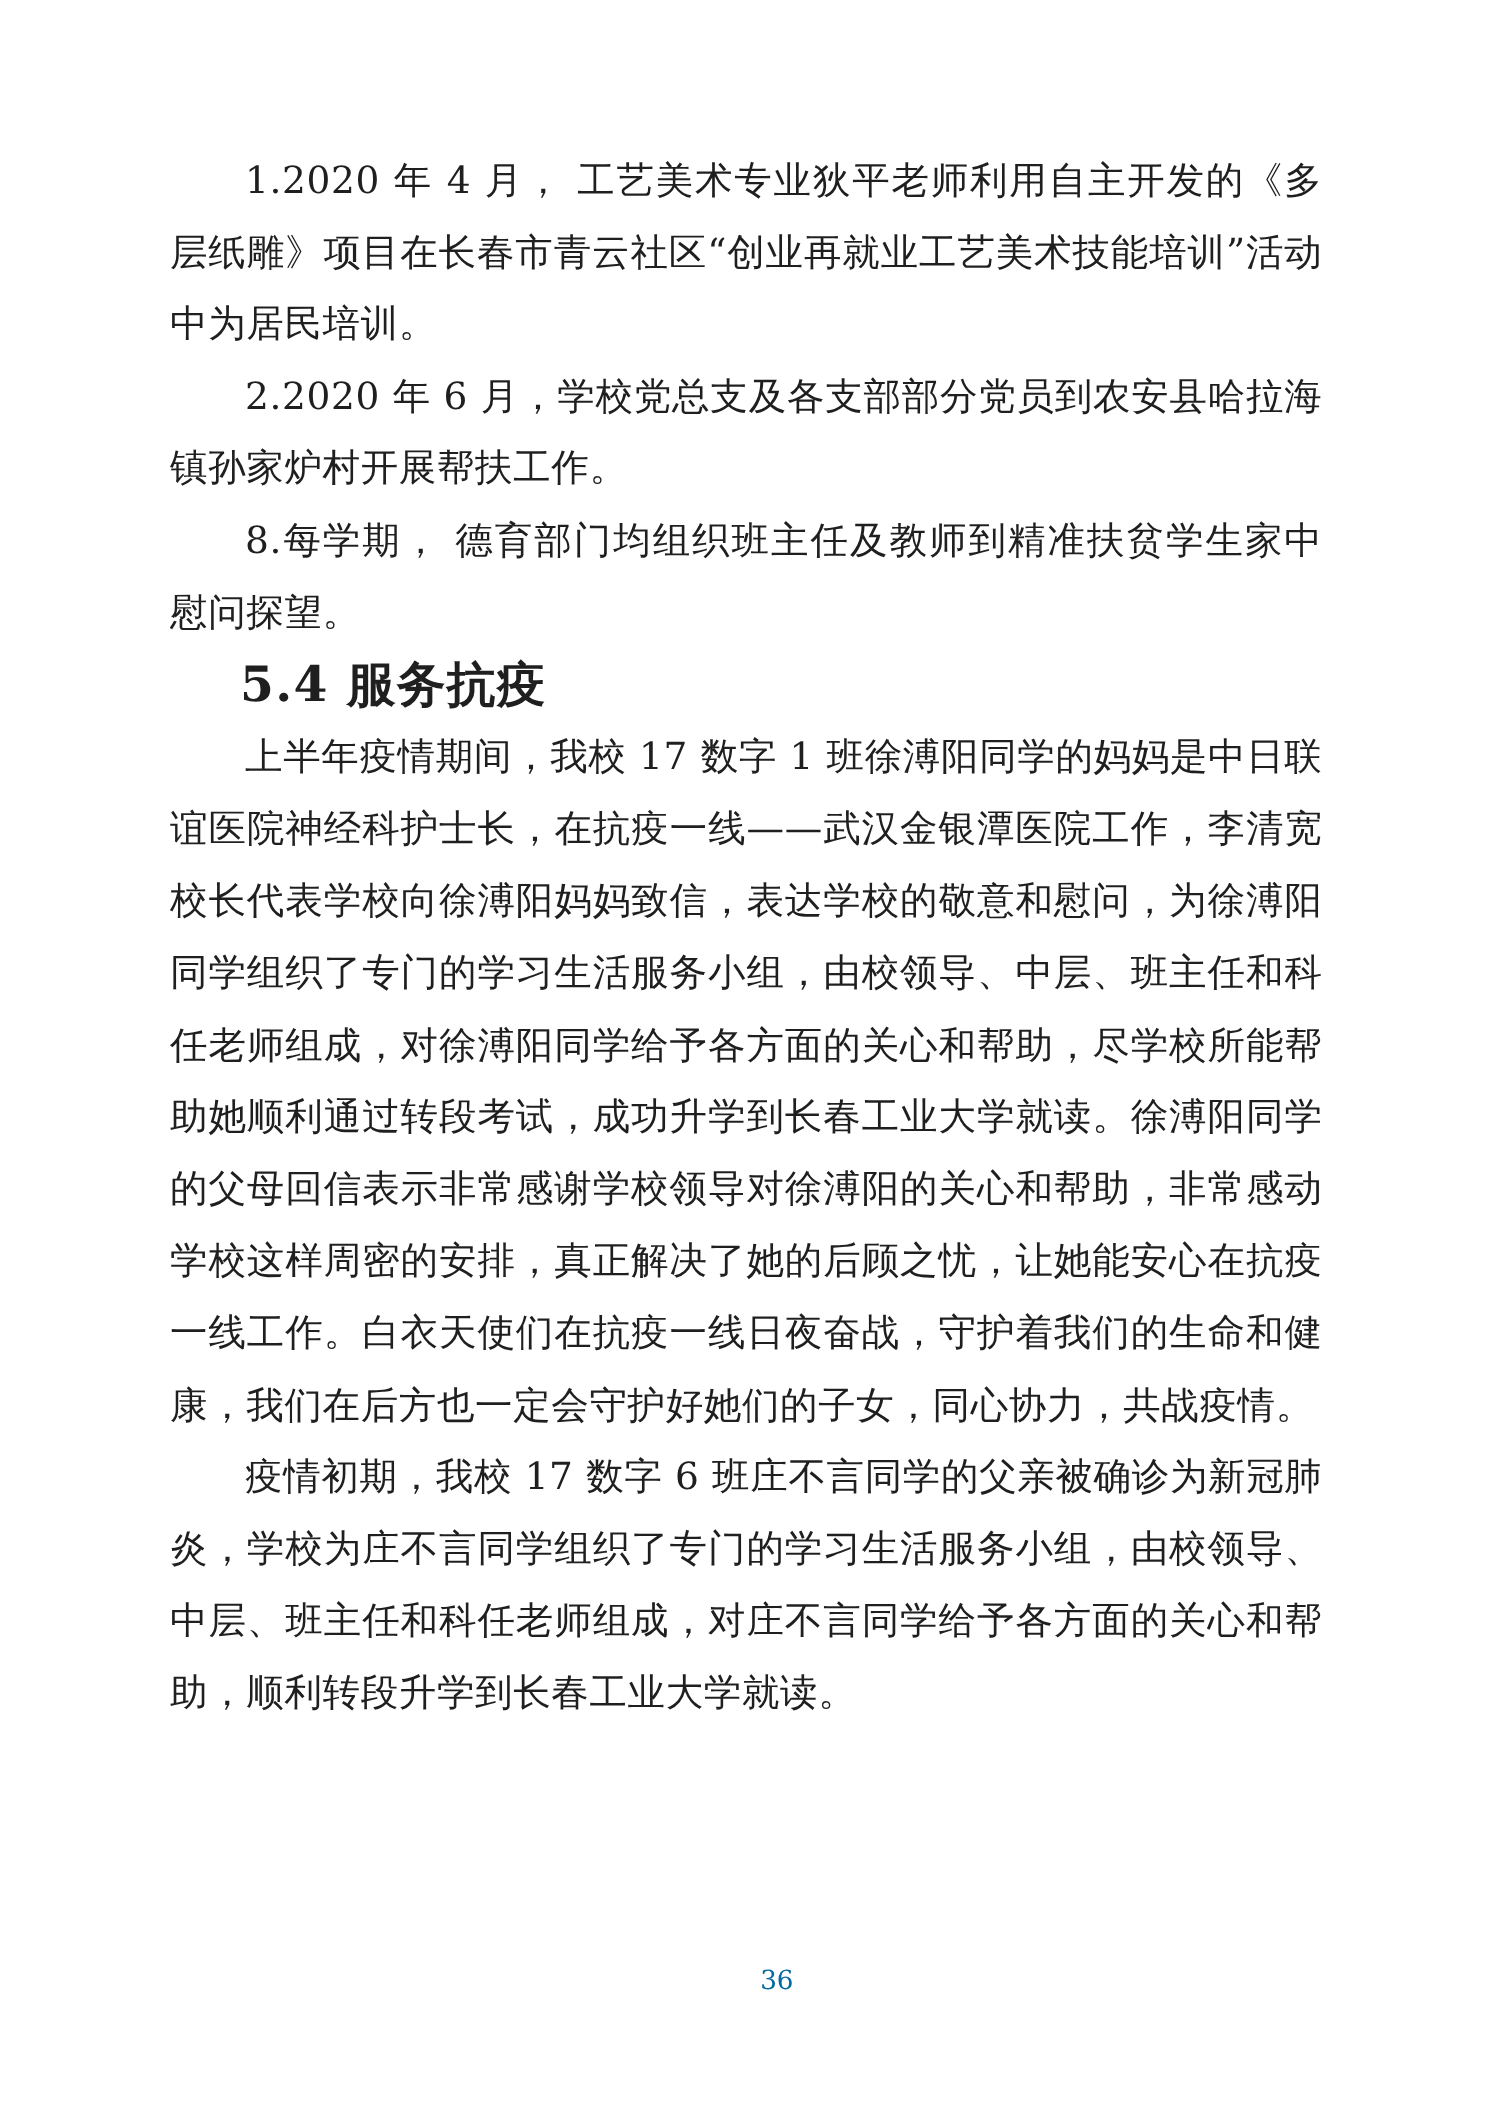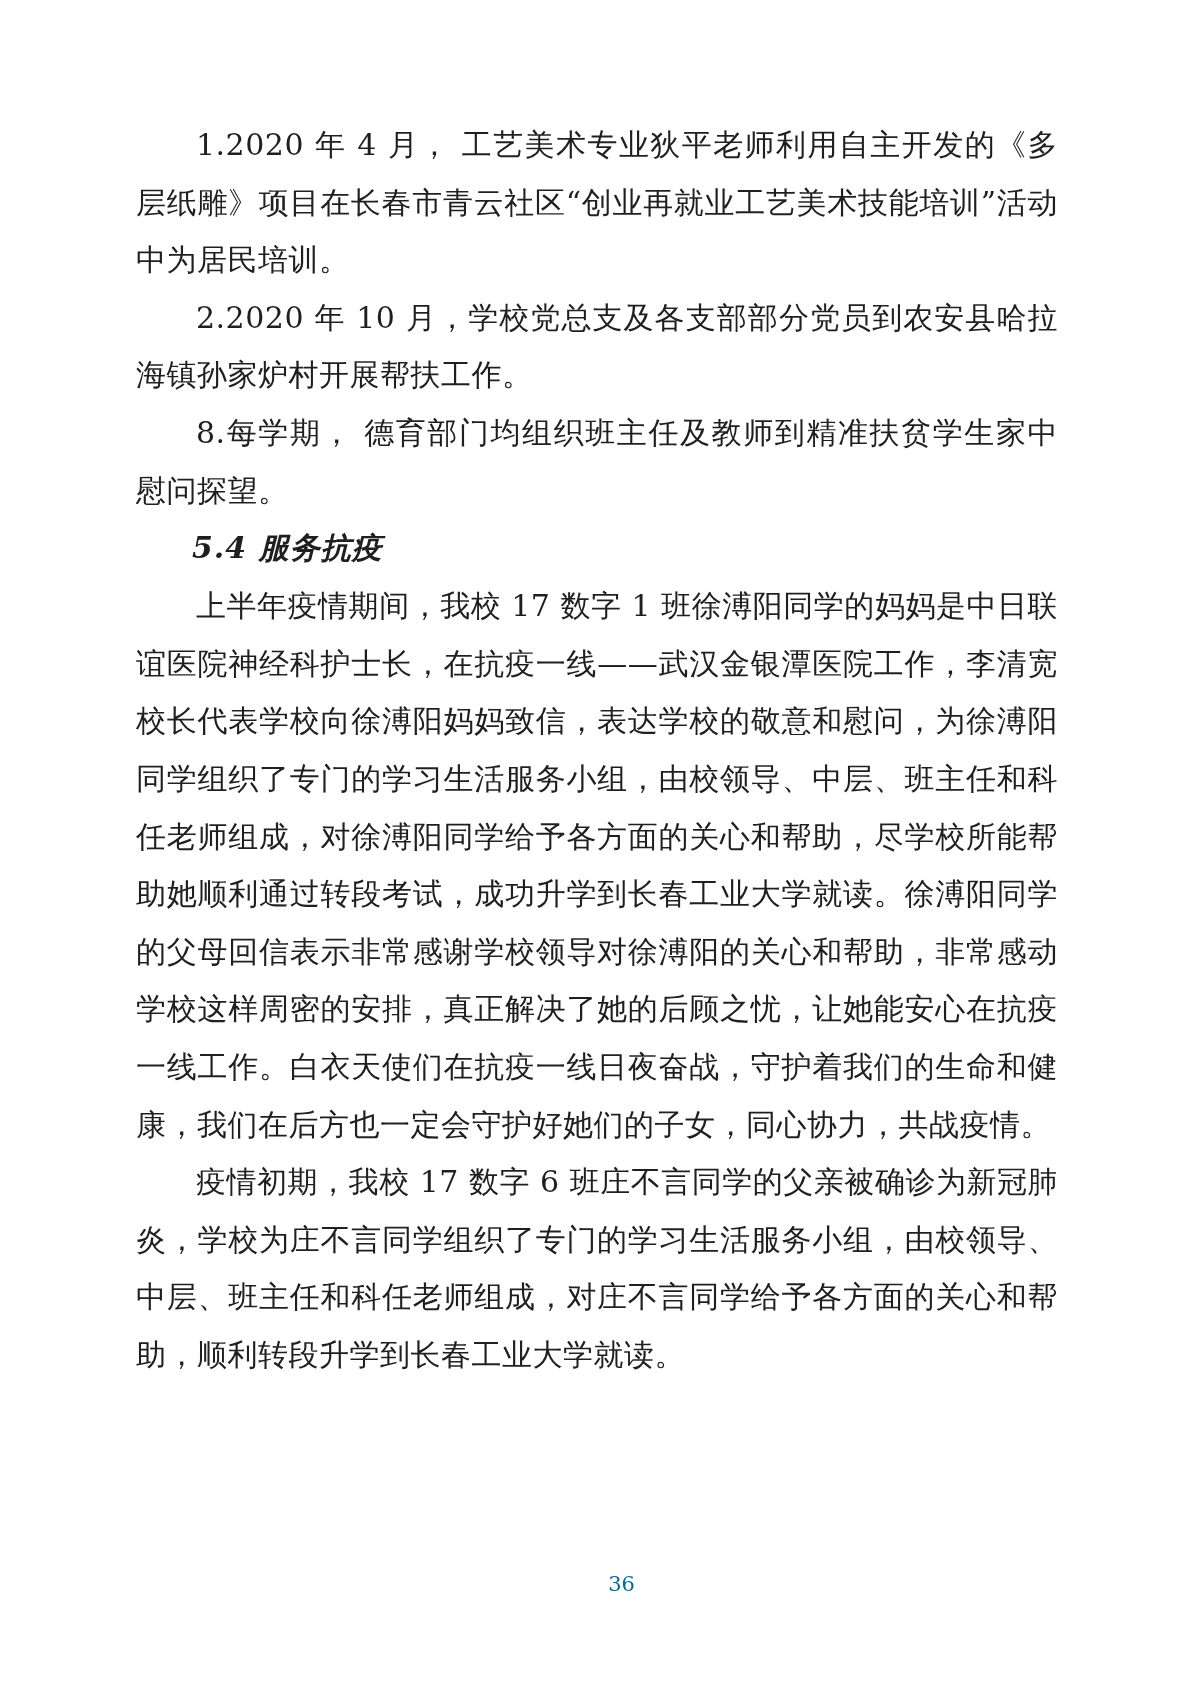--- a/index.html
+++ b/index.html
@@ -28,44 +28,43 @@
     font-size: 30px;
     line-height: 57.6px;
     text-align: justify;
     text-indent: 60px;
     font-weight: 400;
     letter-spacing: 0.5px;
     word-break: break-all;
   }
   .heading {
     margin: 0;
-    font-size: 30px;
+    font-size: 39px;
     line-height: 58px;
     font-weight: 700;
     text-indent: 56px;
     letter-spacing: 1px;
-    font-style: italic;
   }
   .page-number {
     position: absolute;
     bottom: 100px;
     left: 0;
     width: 100%;
     text-align: center;
     font-size: 21px;
     color: #0369a1;
   }
 </style>
 </head>
 <body>
 
 <div class="page">
   <div class="content">
     <p class="para">1.2020 年 4 月， 工艺美术专业狄平老师利用自主开发的《多层纸雕》项目在长春市青云社区“创业再就业工艺美术技能培训”活动中为居民培训。</p>
-    <p class="para">2.2020 年 10 月，学校党总支及各支部部分党员到农安县哈拉海镇孙家炉村开展帮扶工作。</p>
+    <p class="para">2.2020 年 6 月，学校党总支及各支部部分党员到农安县哈拉海镇孙家炉村开展帮扶工作。</p>
     <p class="para">8.每学期， 德育部门均组织班主任及教师到精准扶贫学生家中慰问探望。</p>
     <h2 class="heading">5.4 服务抗疫</h2>
     <p class="para">上半年疫情期间，我校 17 数字 1 班徐溥阳同学的妈妈是中日联谊医院神经科护士长，在抗疫一线——武汉金银潭医院工作，李清宽校长代表学校向徐溥阳妈妈致信，表达学校的敬意和慰问，为徐溥阳同学组织了专门的学习生活服务小组，由校领导、中层、班主任和科任老师组成，对徐溥阳同学给予各方面的关心和帮助，尽学校所能帮助她顺利通过转段考试，成功升学到长春工业大学就读。徐溥阳同学的父母回信表示非常感谢学校领导对徐溥阳的关心和帮助，非常感动学校这样周密的安排，真正解决了她的后顾之忧，让她能安心在抗疫一线工作。白衣天使们在抗疫一线日夜奋战，守护着我们的生命和健康，我们在后方也一定会守护好她们的子女，同心协力，共战疫情。</p>
     <p class="para">疫情初期，我校 17 数字 6 班庄不言同学的父亲被确诊为新冠肺炎，学校为庄不言同学组织了专门的学习生活服务小组，由校领导、中层、班主任和科任老师组成，对庄不言同学给予各方面的关心和帮助，顺利转段升学到长春工业大学就读。</p>
   </div>
 
   <div class="page-number">36</div>
 </div>
 
 </body></html>

